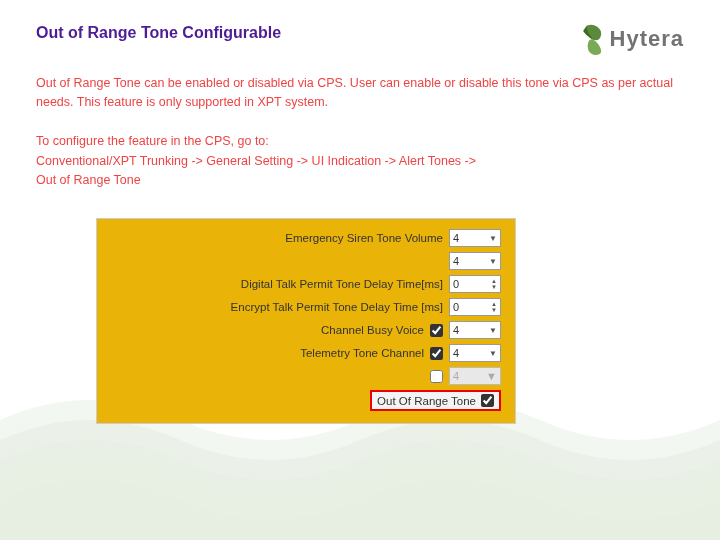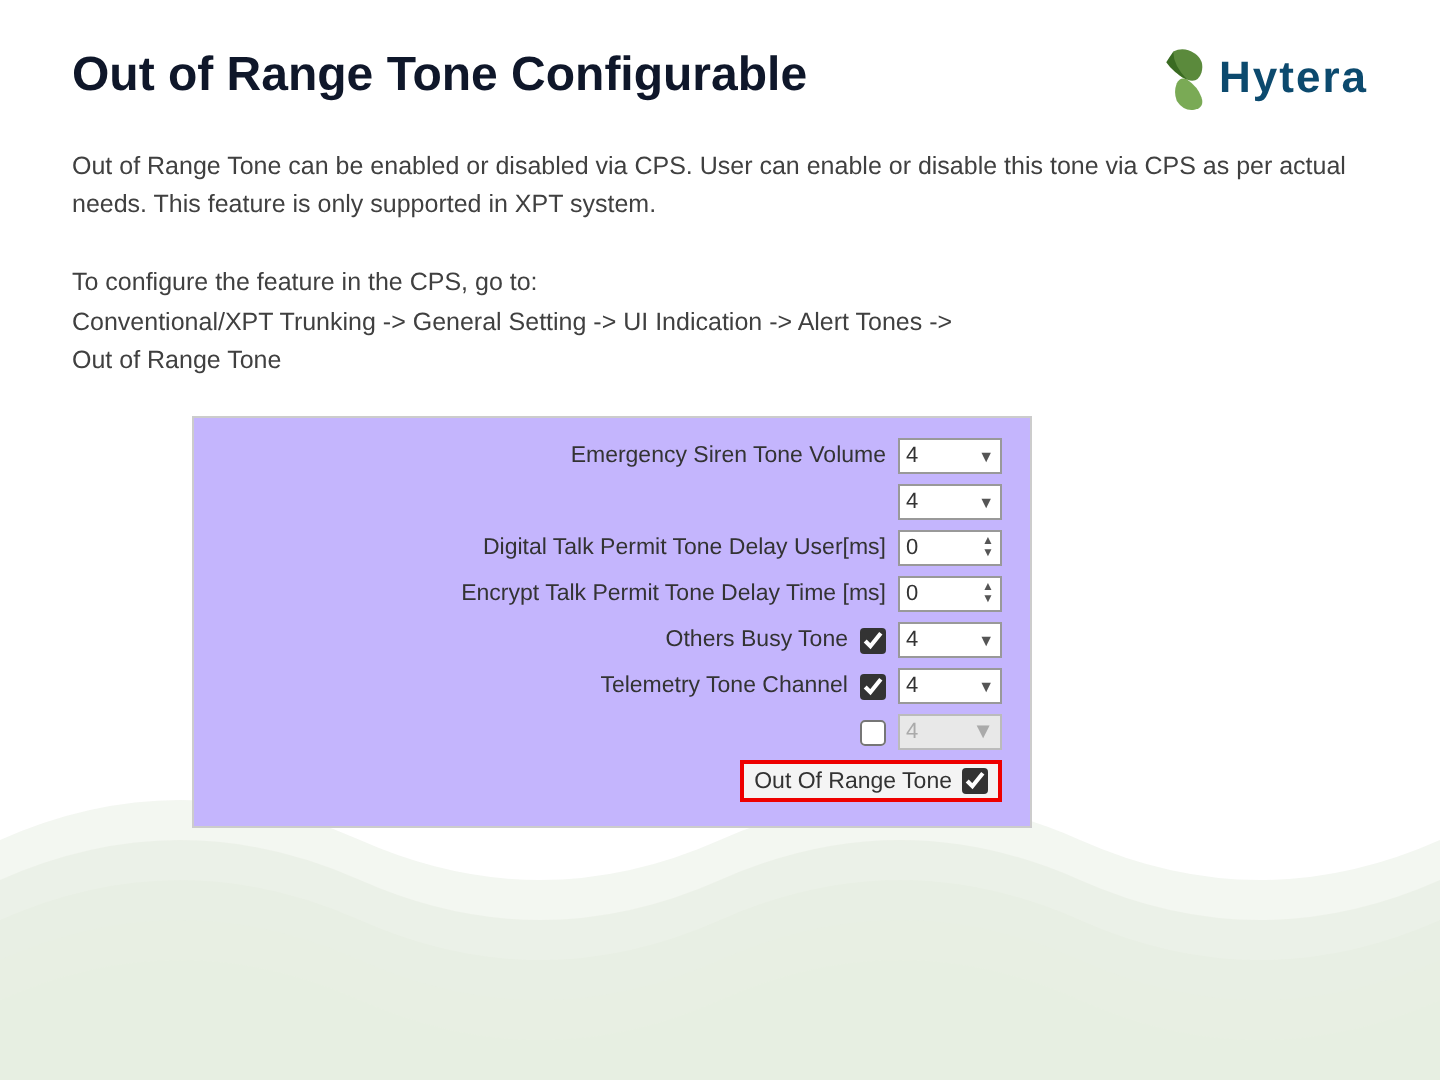--- a/index.html
+++ b/index.html
@@ -31,56 +31,56 @@
 
     
     .header {
       display: flex;
       align-items: flex-start;
       justify-content: space-between;
       margin-bottom: 18px;
     }
 
     .page-title {
-      color: #0f172a;
-      font-size: 24px;
+      color: #4c1d95;
+      font-size: 16px;
       font-weight: bold;
       margin-top: 2px;
     }
 
     
     .logo-area {
       display: flex;
       align-items: center;
       gap: 4px;
     }
 
     .logo-text {
       font-size: 22px;
       font-weight: bold;
-      color: #0c4a6e;
+      color: #737373;
       letter-spacing: 1px;
     }
 
     .logo-bird {
       width: 44px;
       height: 34px;
     }
 
     
     .description {
       font-size: 12.5px;
-      color: #404040;
+      color: #ef4444;
       line-height: 1.55;
-      margin-bottom: 18px;
+      margin-bottom: 28px;
     }
 
     
     .config-panel {
-      background: #c4b5fd;
+      background: #eab308;
       border: 1px solid #ccc;
       padding: 10px 14px 12px 14px;
       width: 420px;
       margin-left: 60px;
     }
 
     .config-row {
       display: flex;
       align-items: center;
       justify-content: flex-end;
@@ -226,21 +226,21 @@
     </div>
 
     <div class="config-row">
       <div class="dropdown">
         <span>4</span>
         <span class="arrow">▼</span>
       </div>
     </div>
 
     <div class="config-row">
-      <label>Digital Talk Permit Tone Delay User[ms]</label>
+      <label>Digital Talk Permit Tone Delay Time[ms]</label>
       <div class="spin-box">
         <span>0</span>
         <div class="spin-arrows">
           <span>▲</span>
           <span>▼</span>
         </div>
       </div>
     </div>
 
     <div class="config-row">
@@ -248,21 +248,21 @@
       <div class="spin-box">
         <span>0</span>
         <div class="spin-arrows">
           <span>▲</span>
           <span>▼</span>
         </div>
       </div>
     </div>
 
     <div class="config-row">
-      <label>Others Busy Tone</label>
+      <label>Channel Busy Voice</label>
       <div class="checkbox-wrap">
         <input type="checkbox" checked="" style="">
       </div>
       <div class="dropdown">
         <span>4</span>
         <span class="arrow">▼</span>
       </div>
     </div>
 
     <div class="config-row">

